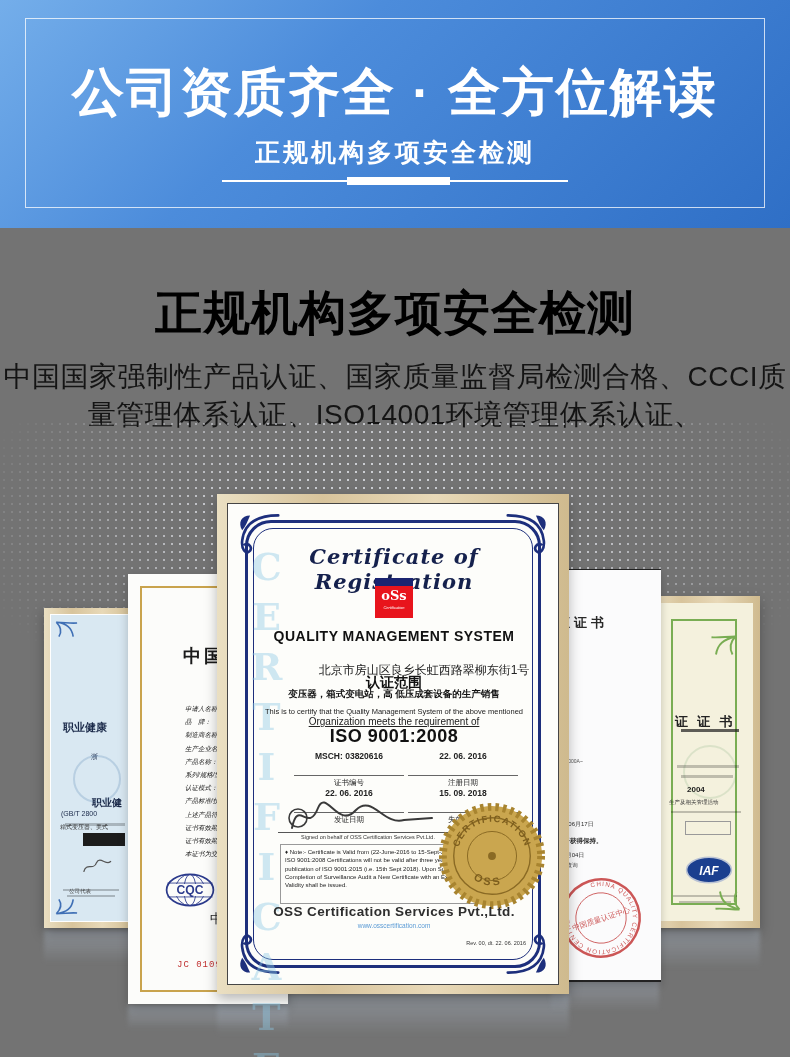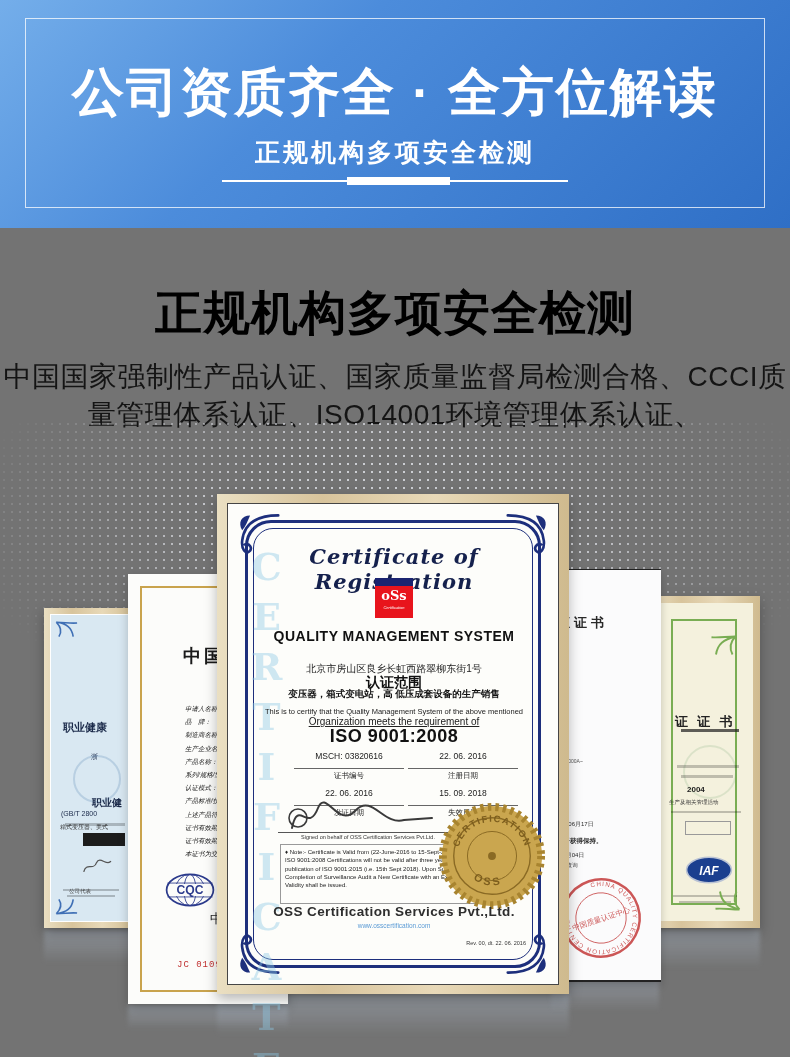--- a/index.html
+++ b/index.html
@@ -71,30 +71,30 @@
         font-size:21px;color:#15214d;letter-spacing:1px;}
   .oss-logo{position:absolute;left:147px;top:74px;width:38px;height:40px;}
   .oss-bar{position:absolute;left:0;top:0;width:38px;height:8px;background:#1b2470;}
   .oss-red{position:absolute;left:0;top:8px;width:38px;height:32px;background:#e8141c;
         color:#fff;text-align:center;}
   .oss-txt{display:block;font-family:"DejaVu Serif",serif;font-weight:700;font-size:13px;
         line-height:20px;}
   .oss-sub{display:block;font-size:4px;line-height:4px;font-style:italic;}
   .m-system{top:124px;font-size:14px;font-weight:800;letter-spacing:.5px;}
   .m-company{top:142px;font-size:12.5px;font-weight:700;}
-  .m-address{top:158px;font-size:10px;color:#222;}
+  .m-address{top:158px;font-size:12px;color:#222;padding-left:30px;}
   .m-scope-t{top:170px;font-size:14px;font-weight:700;}
   .m-scope{top:184px;font-size:9.5px;font-weight:600;}
   .m-cert1{top:203px;font-size:7.5px;color:#222;}
   .m-cert2{top:212px;font-size:10px;color:#222;text-decoration:underline;}
   .m-std{top:222px;font-size:18px;font-weight:800;letter-spacing:.5px;}
   .field{position:absolute;width:110px;text-align:center;}
   .f0{left:66px;top:247px;} .f1{left:180px;top:247px;}
   .f2{left:66px;top:284px;} .f3{left:180px;top:284px;}
-  .fv{font-size:8.5px;font-weight:400;color:#222;padding-bottom:7px;
+  .fv{font-size:8.5px;font-weight:700;color:#222;padding-bottom:14px;
         border-bottom:1px solid #666;}
   .fl{font-size:7.5px;color:#222;padding-top:2px;}
   .sig{position:absolute;left:56px;top:288px;}
   .sig-cap{position:absolute;left:50px;top:328px;width:180px;border-top:1px solid #555;
         font-size:5.5px;color:#333;text-align:center;padding-top:1px;}
   .note{position:absolute;left:52px;top:340px;width:196px;height:52px;border:1px solid #999;
         padding:3px 4px;font-size:6px;line-height:8.3px;color:#222;text-align:left;}
   .seal{position:absolute;left:210px;top:298px;width:108px;height:108px;}
   .m-issuer{top:400px;font-size:13.5px;font-weight:600;color:#2e2e2e;letter-spacing:.4px;}
   .m-web{top:418px;font-size:6.5px;color:#5b9bd5;}

